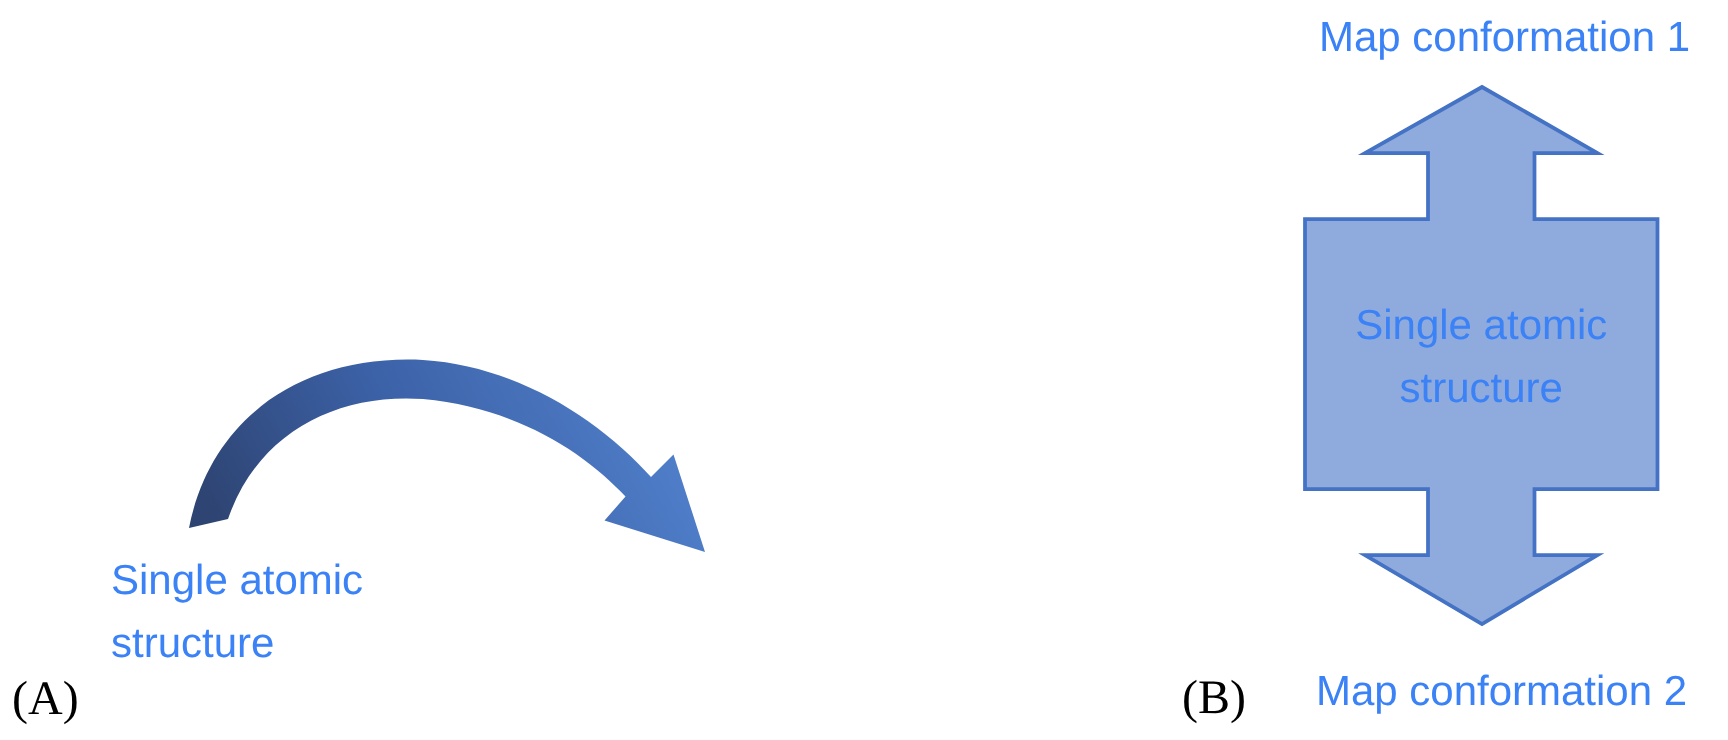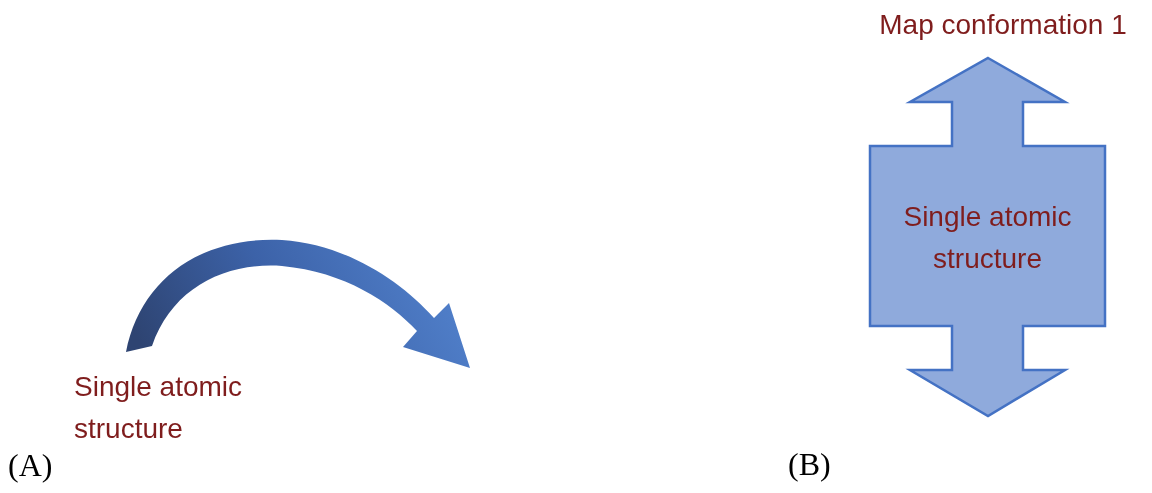--- a/index.html
+++ b/index.html
@@ -10,21 +10,21 @@
   .canvas {
     position: relative;
     width: 1152px;
     height: 493px;
     background: #ffffff;
     overflow: hidden;
     font-family: "Liberation Sans", sans-serif;
   }
   .label-sans {
     position: absolute;
-    color: #7f1d1d;
+    color: #3b82f6;
     font-size: 28px;
     line-height: 1.5;
     font-family: "Liberation Sans", sans-serif;
   }
   .label-serif {
     position: absolute;
     color: #000000;
     font-size: 32px;
     font-family: "Liberation Serif", serif;
   }
@@ -114,16 +114,17 @@
     <polygon points="128,8 205,52 163,52 163,96 245,96 245,276 163,276 163,320 205,320 128,366 50,320 92,320 92,276 10,276 10,96 92,96 92,52 50,52" fill="none" stroke-width="2.5" stroke-linejoin="miter" stroke="#4472c4"></polygon>
   </svg>
 
   <div class="label-sans panelB-top">Map conformation 1</div>
 
   <div class="label-sans panelB-center">
     <div>Single atomic</div>
     <div>structure</div>
   </div>
 
+  <div class="label-sans panelB-bottom">Map conformation 2</div>
 
   <div class="label-serif panelB-tag">(B)</div>
 
 </div>
 
 </body></html>

